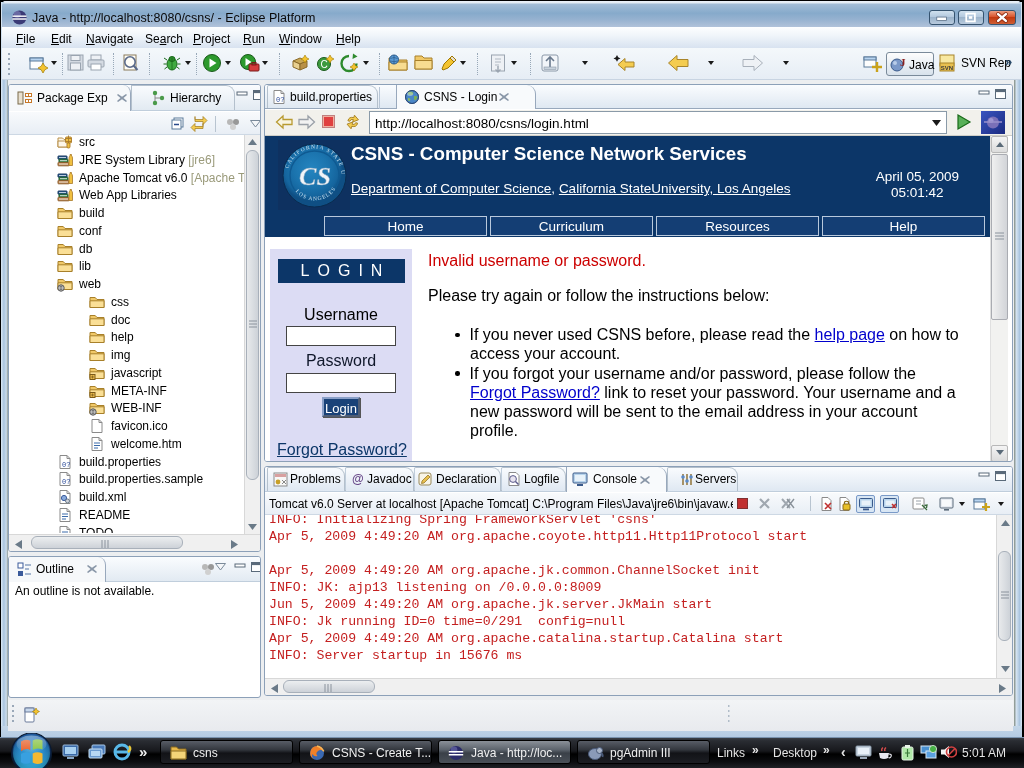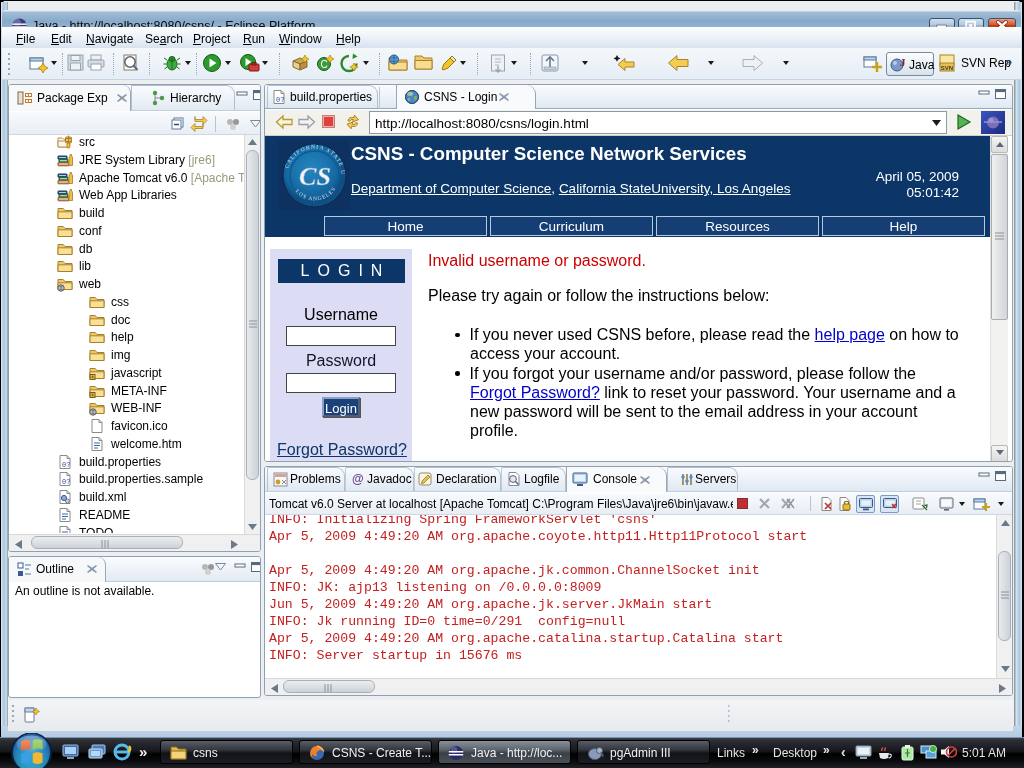--- a/index.html
+++ b/index.html
@@ -12,21 +12,21 @@
   background:#eceef0; border-radius:5px 5px 0 0;
   box-shadow: inset 0 0 0 1px #e9f0f8;
 }
 #winborder-l { position:absolute; left:1px; top:2px; width:7px; height:735px; background:linear-gradient(90deg,#dce9f5,#a9c4de 40%,#cbdcec 75%,#8f9a94); }
 #winborder-r { position:absolute; left:1014px; top:2px; width:8px; height:735px; background:linear-gradient(90deg,#8f9a94 5%,#d3e2f0 30%,#a9c4de 70%,#dce9f5); }
 #winborder-b { position:absolute; left:1px; top:726px; width:1021px; height:11px; background:linear-gradient(180deg,#c3d6e8,#b5cbe2); }
 
 
 #titlebar { position:absolute; left:2px; top:2px; width:1019px; height:25px;
   background:linear-gradient(180deg, #f5f9fc 0%, #a2bcd6 10%, #86aacb 45%, #96b2d0 70%, #b0c2da 100%);
-  border-radius:4px 4px 0 0;margin-top:8px; }
+  border-radius:4px 4px 0 0; }
 #titletext { position:absolute; left:30px; top:9px; font-size:12.5px; color:#0a0a0a; }
 .capbtn { position:absolute; top:8px; height:15px; border:1px solid #35536f; border-radius:3px; }
 #btnmin  { left:927px; width:26px; background:linear-gradient(180deg,#cfe0ee 0%,#b4c9de 45%,#9cb4cc 50%,#b8cadd 100%); }
 #btnmax  { left:956px; width:26px; background:linear-gradient(180deg,#cfe0ee 0%,#b4c9de 45%,#9cb4cc 50%,#b8cadd 100%); }
 #btncls  { left:986px; width:28px; background:linear-gradient(180deg,#eb9d80 0%,#d9542c 45%,#c23a10 50%,#cf5e34 100%); }
 .capbtn .glyph { position:absolute; left:0; top:0; width:100%; height:100%; }
 
 
 #menubar { position:absolute; left:2px; top:27px; width:1019px; height:21px;
   background:linear-gradient(180deg,#fdfeff 0%, #f0f5fa 40%, #d8e2f0 100%);text-align:center; }
@@ -651,21 +651,21 @@
         <path id="rimbot" d="M 7.5 32.5 A 25 25 0 0 0 57.5 32.5"></path>
       </defs>
       <g fill="#cfe4f2" font-size="5.5" font-family="Liberation Serif">
         <text letter-spacing="1.2"><textPath href="#rimtop" startOffset="8%">CALIFORNIA STATE UNIVERSITY</textPath></text>
         <text letter-spacing="1"><textPath href="#rimbot" startOffset="22%">LOS ANGELES</textPath></text>
       </g>
       <text x="33" y="42" font-size="26" font-style="italic" font-weight="bold" font-family="Liberation Serif" fill="#f0f4f8" text-anchor="middle" stroke="#8aa8c0" stroke-width="0.5">CS</text>
     </svg>
     <div style="position:absolute;left:86px;top:7px;font-size:18.8px;font-weight:bold;color:#fff">CSNS - Computer Science Network Services</div>
     <div style="position:absolute;left:86px;top:45px;font-size:13.5px;color:#fff"><u>Department of Computer Science</u>, <u>California StateUniversity, Los Angeles</u></div>
-    <div style="position:absolute;right:31px;top:33px;font-size:13.5px;color:#fff;text-align:right;line-height:15.5px">April 05, 2009<br>05:01:42</div>
+    <div style="position:absolute;right:31px;top:33px;font-size:13.5px;color:#fff;text-align:center;line-height:15.5px">April 05, 2009<br>05:01:42</div>
 
     <div style="position:absolute;left:0;top:76px;width:100%;height:25px;background:#0c3668"></div>
     <div class="navbtn" style="left:59px">Home</div>
     <div class="navbtn" style="left:225px">Curriculum</div>
     <div class="navbtn" style="left:391px">Resources</div>
     <div class="navbtn" style="left:557px">Help</div>
 
     <div style="position:absolute;left:5px;top:113px;width:142px;height:213px;background:#dcdcf4"></div>
     <div style="position:absolute;left:13px;top:123px;width:127px;height:24px;background:#0c3668;color:#fff;font-size:16px;letter-spacing:8px;text-align:center;line-height:24px;padding-left:8px">LOGIN</div>
     <div style="position:absolute;left:4px;top:170px;width:144px;text-align:center;font-size:16px;color:#000">Username</div>

